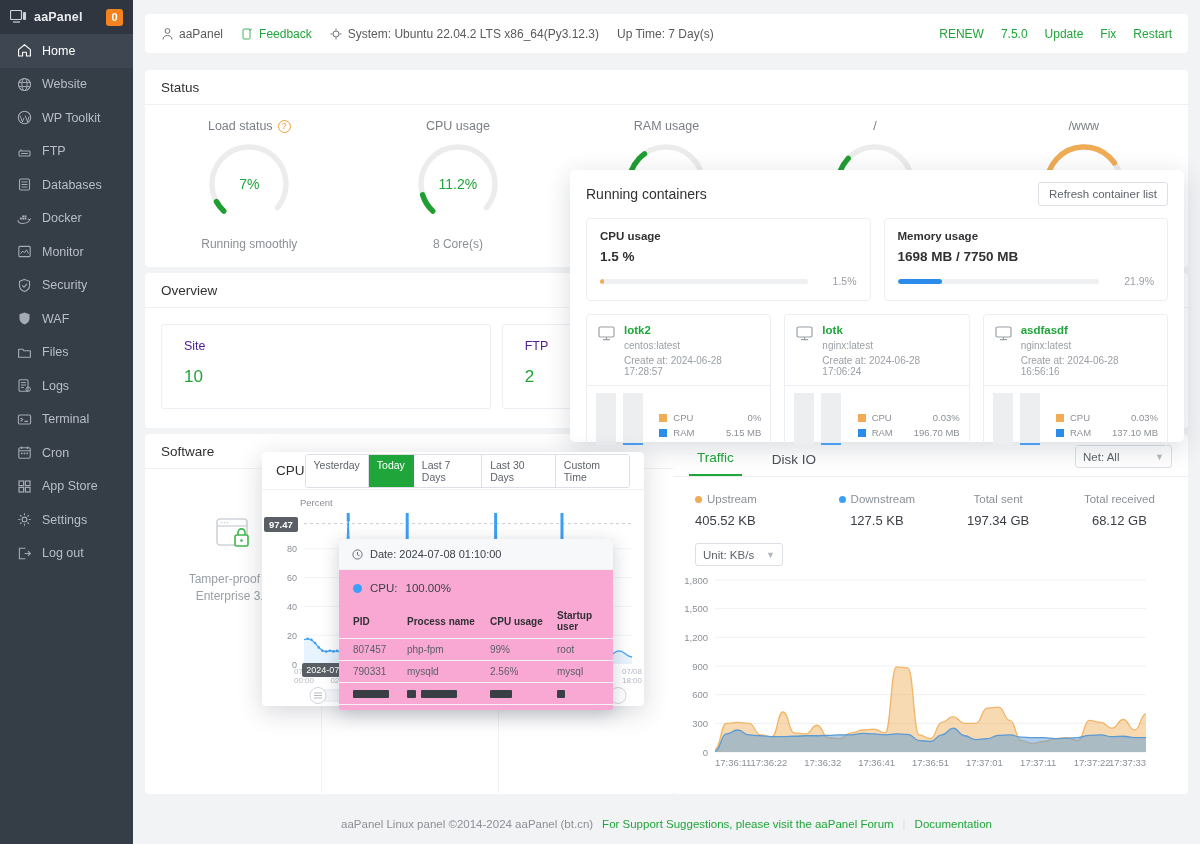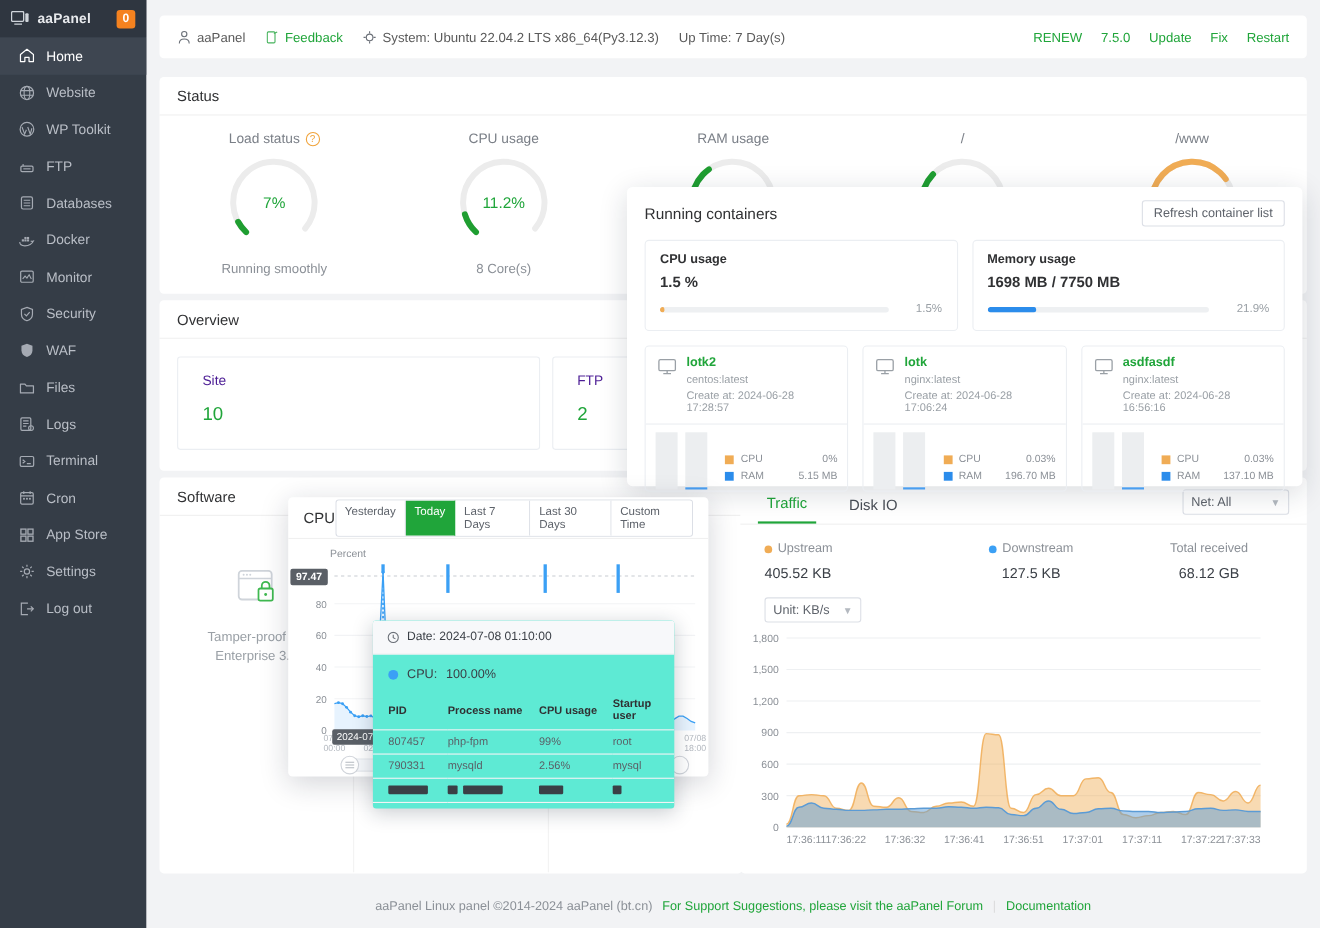--- a/index.html
+++ b/index.html
@@ -180,22 +180,22 @@
     position:absolute; background:#5a5f66; color:#fff; font-size:9.5px;
     padding:2px 5px; border-radius:2px; font-weight:bold;
   }
   .time-tag{
     position:absolute; background:#5a5f66; color:#fff; font-size:9px;
     padding:2px 4px; border-radius:2px;
   }
 
   
   #cpu-tooltip{
-    position:absolute; left:339px; top:564px; width:274px; height:171px;
-    background:#5eead4; border-radius:3px; overflow:hidden;
+    position:absolute; left:339px; top:539px; width:274px; height:171px;
+    background:#f9a8d4; border-radius:3px; overflow:hidden;
     box-shadow:0 4px 18px rgba(20,30,50,.22);
   }
   #tt-date{ height:31px; background:#f7f8fa; display:flex; align-items:center; gap:7px; padding:0 13px;
             font-size:11px; color:#3a3f46; border-bottom:1px solid #eef0f2;}
   #tt-cpu{ display:flex; align-items:center; gap:8px; padding:12px 13px 11px 14px; font-size:11.5px; color:#3a3f46;}
   #tt-table{ width:100%; border-collapse:collapse; font-size:10px; }
   #tt-table th{ text-align:left; font-size:10px; font-weight:bold; color:#303133; padding:5px 0 6px 0; }
   #tt-table td{ color:#5a5f66; padding:5px 0; border-top:1px solid #f2f3f5;}
   #tt-table th:nth-child(1),#tt-table td:nth-child(1){ width:68px; padding-left:14px;}
   #tt-table th:nth-child(2),#tt-table td:nth-child(2){ width:83px;}
@@ -551,20 +551,26 @@
           <span>Upstream</span>
         </div>
         <div class="ts-val">405.52 KB</div>
       </div>
       <div class="ts">
         <div class="ts-lab">
           <span class="dot" style="background:#3ba0f5"></span>
           <span>Downstream</span>
         </div>
         <div class="ts-val">127.5 KB</div>
+      </div>
+      <div class="ts">
+        <div class="ts-lab">
+          <span>Total sent</span>
+        </div>
+        <div class="ts-val">197.34 GB</div>
       </div>
       <div class="ts">
         <div class="ts-lab">
           <span>Total received</span>
         </div>
         <div class="ts-val">68.12 GB</div>
       </div>
     </div>
   <div id="unit-select">
     <span>Unit: KB/s</span>

